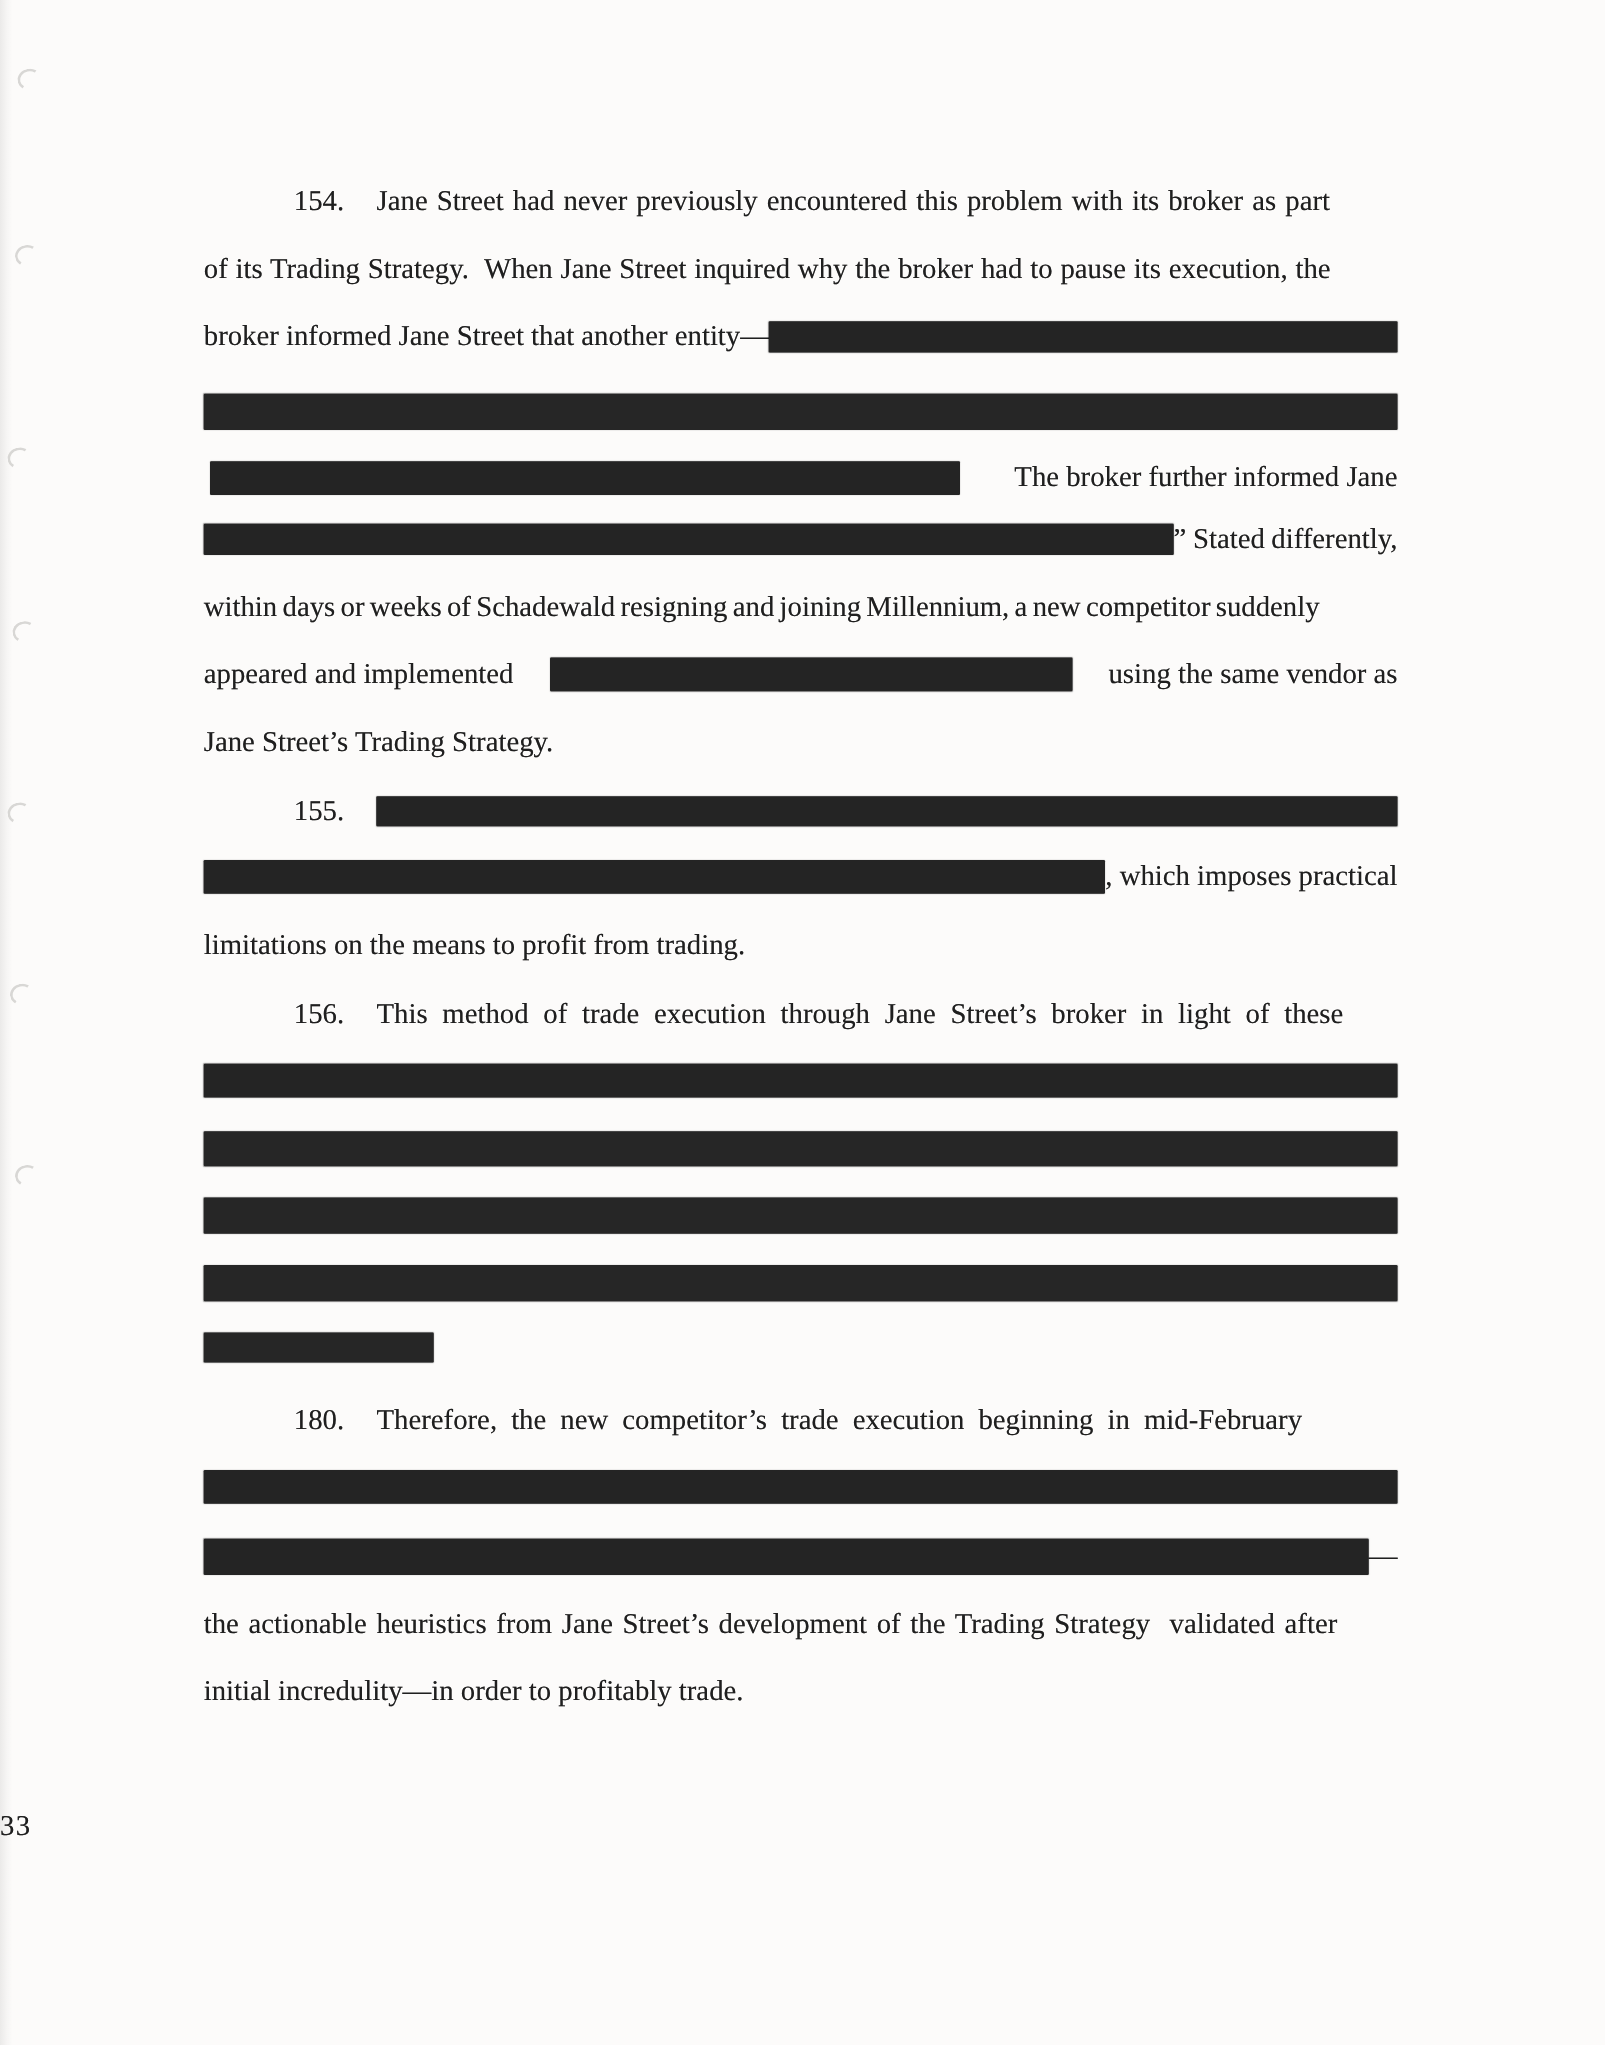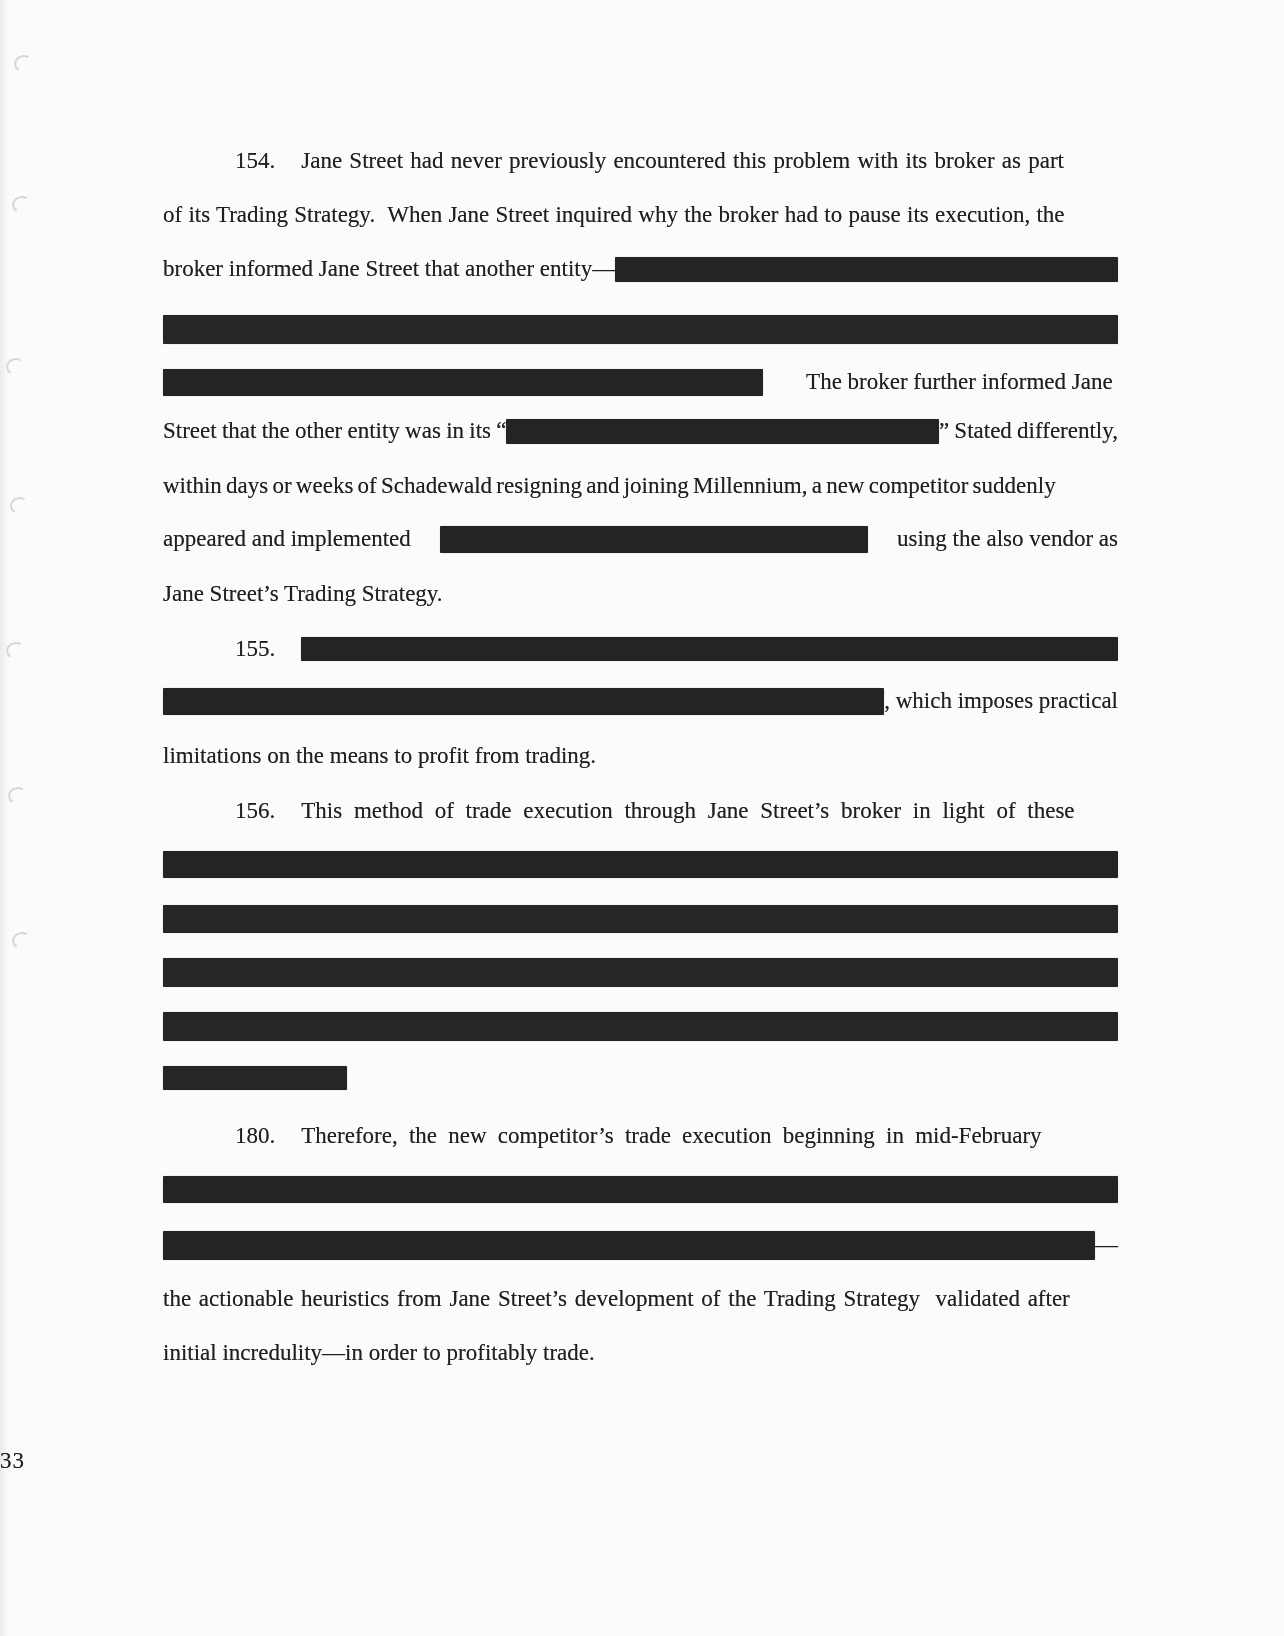--- a/index.html
+++ b/index.html
@@ -20,21 +20,21 @@
   #edge-shade{
     position:absolute;left:0;top:0;bottom:0;width:10px;
     background:linear-gradient(90deg,#ebeae9 0%, #f6f5f4 55%, rgba(252,251,250,0) 100%);
   }
   .line{
     position:absolute;left:163px;width:955px;height:34px;
     font-size:23px;color:var(--ink);
     text-shadow:0 0 .4px rgba(25,25,25,.55);
   }
   .line.text{line-height:34px;white-space:pre;}
-  .line.flex{display:flex;align-items:center;}
+  .line.flex{display:flex;align-items:center;justify-content:flex-end;}
   .line.indent{padding-left:72px;width:883px;}
   .txt{white-space:pre;flex:0 0 auto;}
   .pnum{margin-right:26px;white-space:pre;}
   .bar{
     background:var(--redact);
     border-radius:1px;
     flex:0 0 auto;
     display:inline-block;
     box-shadow:0 0 1px rgba(0,0,0,.4);
   }
@@ -70,29 +70,28 @@
       <div class="line flex" style="top: 252px;">
         <span class="txt">broker informed Jane Street that another entity—</span>
         <span class="bar grow" style="height: 25px;"></span>
       </div>
       <div class="barline" style="left: 163px; top: 315px; width: 955px; height: 29px;"></div>
       <div class="line flex" style="top: 365px; gap: 32px;">
         <span class="bar" style="width: 600px; height: 27px;"></span>
         <span class="txt">  The broker further informed Jane</span>
       </div>
       <div class="line flex" style="top: 414px; word-spacing: -0.5px;">
-        <span class="txt">Street that the other entity was in its “</span>
         <span class="bar grow" style="height: 25px;"></span>
         <span class="txt">” Stated differently,</span>
       </div>
       <div class="line text" style="top: 469px; word-spacing: -1.5px;"><span class="txt">within days or weeks of Schadewald resigning and joining Millennium, a new competitor suddenly</span></div>
       <div class="line flex" style="top: 522px; gap: 23px;">
         <span class="txt">appeared and implemented </span>
         <span class="bar grow" style="height: 27px;"></span>
-        <span class="txt"> using the also vendor as</span>
+        <span class="txt"> using the same vendor as</span>
       </div>
       <div class="line text" style="top: 577px;"><span class="txt">Jane Street’s Trading Strategy.</span></div>
       <div class="line flex indent" style="top: 632px;">
         <span class="pnum">155.</span>
         <span class="bar grow" style="height: 24px;"></span>
       </div>
       <div class="line flex" style="top: 684px;">
         <span class="bar grow" style="height: 27px;"></span>
         <span class="txt">, which imposes practical</span>
       </div>

